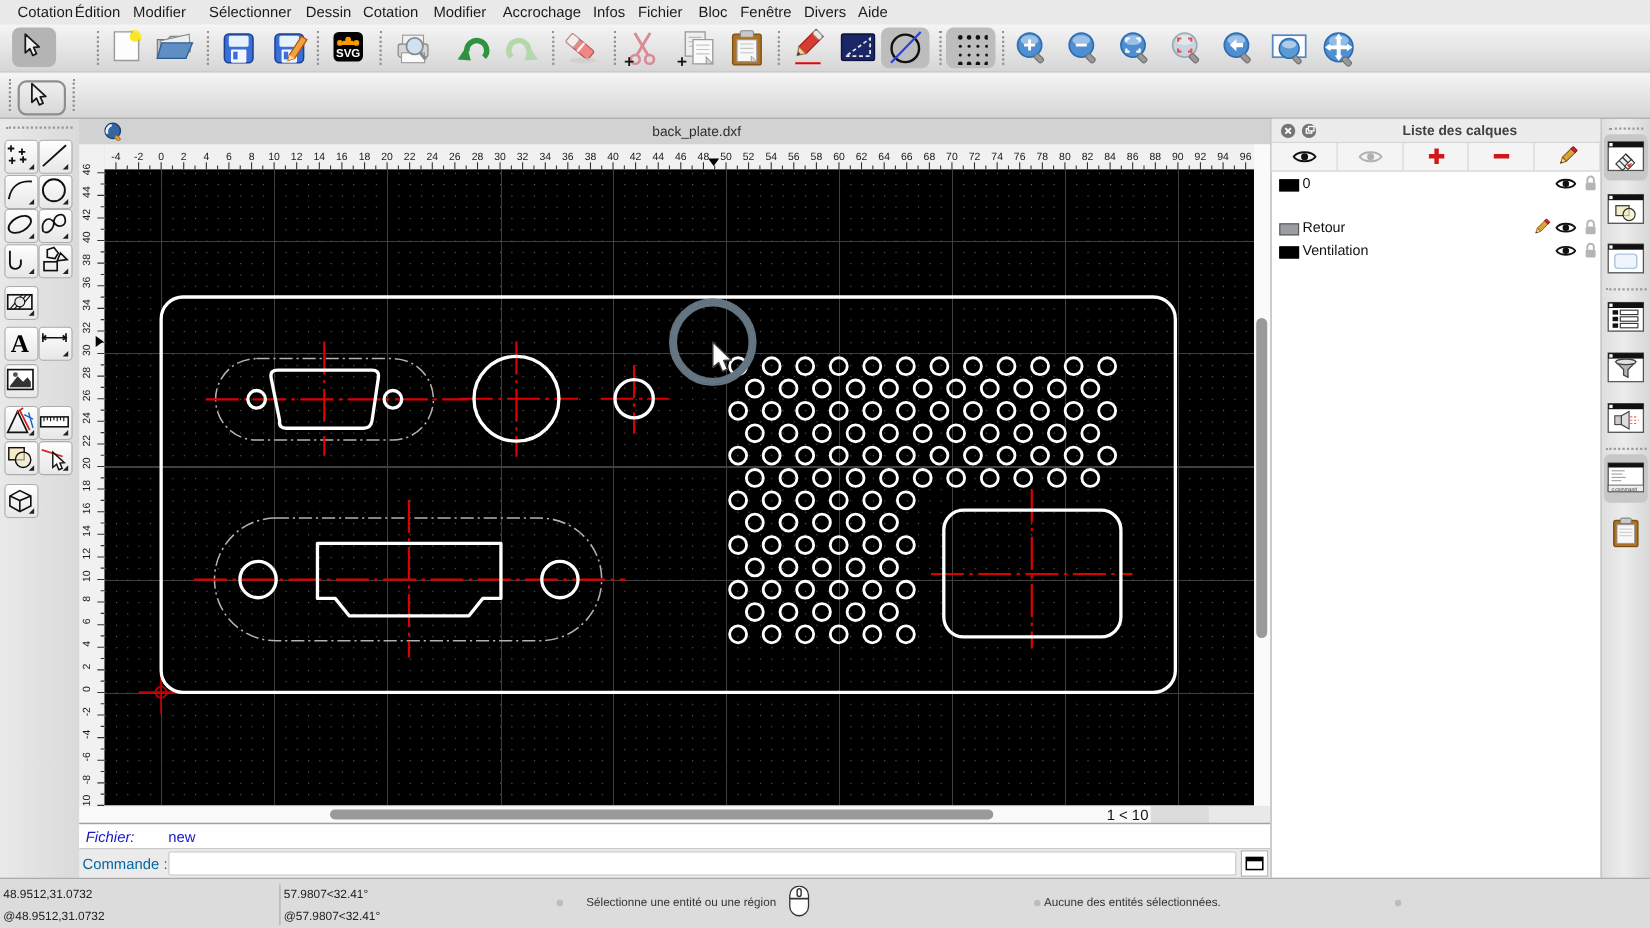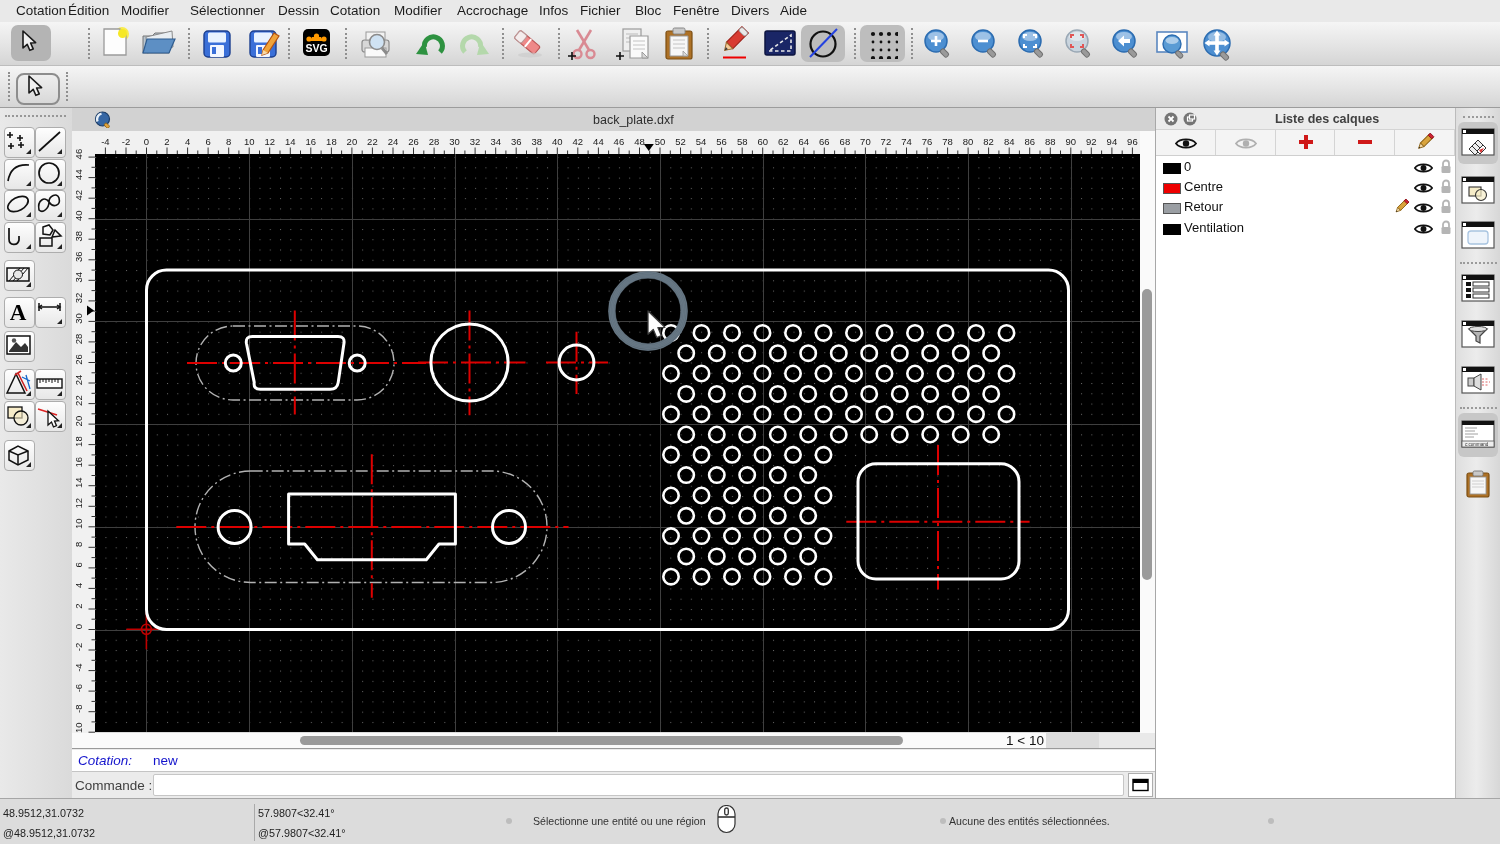--- a/index.html
+++ b/index.html
@@ -17,21 +17,21 @@
 #title{position:absolute;left:521px;top:5px;font-size:12.5px;color:#2e2e2e;}
 #hruler{left:95px;top:131px;width:1045px;height:23px;background:#f1f1f1;}
 #vruler{left:72px;top:131px;width:23px;height:602px;background:#f1f1f1;}
 #canvas{left:95px;top:154px;width:1045px;height:578px;background:#000;}
 #vscroll{left:1140px;top:131px;width:15px;height:602px;background:#fafafa;}
 #hscroll{left:72px;top:733px;width:974px;height:15px;background:#fafafa;}
 .thumb{position:absolute;background:#9a9a9a;border-radius:5px;}
 #cmddock{left:72px;top:748px;width:1083px;height:50px;background:#ebebeb;border-top:1px solid #999;}
 #cmdhist{position:absolute;left:0;top:1px;width:1083px;height:21px;background:#fff;border-bottom:1px solid #c4c4c4;}
 #cmdhist span{position:absolute;top:3px;font-size:13.5px;color:#1414cc;}
-#cmdlabel{position:absolute;left:3px;top:29px;font-size:13.5px;color:#404040;}
+#cmdlabel{position:absolute;left:3px;top:29px;font-size:13.5px;color:#0369a1;}
 #cmdinput{position:absolute;left:81px;top:25px;width:969px;height:20px;background:#fff;border:1px solid #c6c6c6;border-radius:2px;}
 #cmdbtn{position:absolute;left:1056px;top:24px;width:23px;height:22px;background:#fff;border:1px solid #adadad;}
 #panel{left:1155px;top:108px;width:299px;height:690px;background:#fff;border-left:1px solid #a8a8a8;}
 #phead{position:absolute;left:0;top:0;width:299px;height:21px;background:#ececec;font-weight:bold;}
 #ptitle{position:absolute;left:119px;top:4px;font-size:12.5px;color:#414141;}
 #ptools{position:absolute;left:0;top:21px;width:299px;height:26px;background:#f4f4f4;border-bottom:1px solid #cfcfcf;}
 .pcell{position:absolute;top:0;height:25px;border-right:1px solid #d4d4d4;border-top:1px solid #d4d4d4;}
 .lrow{position:absolute;left:0;width:299px;height:20px;}
 .lsw{position:absolute;left:7px;top:6px;width:16px;height:9px;}
 .lname{position:absolute;left:28px;top:2px;font-size:13px;color:#111;}
@@ -817,21 +817,21 @@
 <div id="vscroll" class="abs">
     <div class="thumb" style="left:2px;top:158px;width:10px;height:291px;"></div>
   </div>
 <div id="hscroll" class="abs">
     <div class="thumb" style="left:228px;top:2.5px;width:603px;height:9.5px;"></div>
 <div style="position:absolute;left:1027px;top:0;width:56px;height:15px;background:#e9e9e9;"></div>
 <div style="position:absolute;right:2px;top:0px;font-size:13.5px;color:#111;">1 &lt; 10</div>
   </div>
 <div id="cmddock" class="abs">
 <div id="cmdhist">
-      <span style="left:6px;font-style:italic">Cotation:</span>
+      <span style="left:6px;font-style:italic">Fichier:</span>
       <span style="left:81px">new</span>
     </div>
 <div id="cmdlabel">Commande :</div>
 <div id="cmdinput"></div>
 <div id="cmdbtn"><svg width="23" height="22" viewBox="0 0 23 22">
         <rect x="4" y="5.5" width="15" height="11" fill="none" stroke="#000" stroke-width="1.4"></rect>
         <rect x="4" y="5.5" width="15" height="3.5" fill="#000"></rect>
       </svg></div>
 </div>
 <div id="panel" class="abs">
@@ -879,32 +879,20 @@
 <div class="lname">0</div>
 <div class="icon" style="left:258px;top:3px"><svg width="19" height="12" viewBox="0 0 22 13">
           <path d="M1 6.5 C5 1 17 1 21 6.5 C17 12 5 12 1 6.5 Z" fill="none" stroke="#111" stroke-width="2"></path>
           <circle cx="11" cy="6.5" r="3.4" fill="#111"></circle>
         </svg></div>
 <div class="icon" style="left:284px;top:2px"><svg width="12" height="15" viewBox="0 0 12 15">
           <path d="M3 7 L3 4.5 A3 3 0 0 1 9 4.5 L9 7" fill="none" stroke="#b5b5b5" stroke-width="1.8"></path>
           <rect x="1.5" y="7" width="9" height="7" rx="1.2" fill="#b5b5b5"></rect>
         </svg></div>
 </div>
-<div class="lrow" style="top:69px">
-<div class="lsw" style="background:#ee0000;border:1px solid #555;"></div>
-<div class="lname">Centre</div>
-<div class="icon" style="left:258px;top:3px"><svg width="19" height="12" viewBox="0 0 22 13">
-          <path d="M1 6.5 C5 1 17 1 21 6.5 C17 12 5 12 1 6.5 Z" fill="none" stroke="#111" stroke-width="2"></path>
-          <circle cx="11" cy="6.5" r="3.4" fill="#111"></circle>
-        </svg></div>
-<div class="icon" style="left:284px;top:2px"><svg width="12" height="15" viewBox="0 0 12 15">
-          <path d="M3 7 L3 4.5 A3 3 0 0 1 9 4.5 L9 7" fill="none" stroke="#b5b5b5" stroke-width="1.8"></path>
-          <rect x="1.5" y="7" width="9" height="7" rx="1.2" fill="#b5b5b5"></rect>
-        </svg></div>
-</div>
 <div class="lrow" style="top:89px">
 <div class="lsw" style="background:#9a9ea3;border:1px solid #555;"></div>
 <div class="lname">Retour</div>
 <div class="icon" style="left:237px;top:1px"><svg width="17" height="17" viewBox="0 0 20 20">
           <g transform="rotate(45 10 10)">
             <rect x="7.5" y="1" width="5" height="13" fill="#d9a43c" stroke="#8a5f12" stroke-width="1"></rect>
             <rect x="7.5" y="0" width="5" height="3" fill="#c23" stroke="#801" stroke-width="0.8"></rect>
             <path d="M7.5 14 L10 19 L12.5 14 Z" fill="#f3d9a8" stroke="#8a5f12" stroke-width="0.9"></path>
             <path d="M9.2 17.4 L10 19 L10.8 17.4 Z" fill="#222"></path>
           </g>

